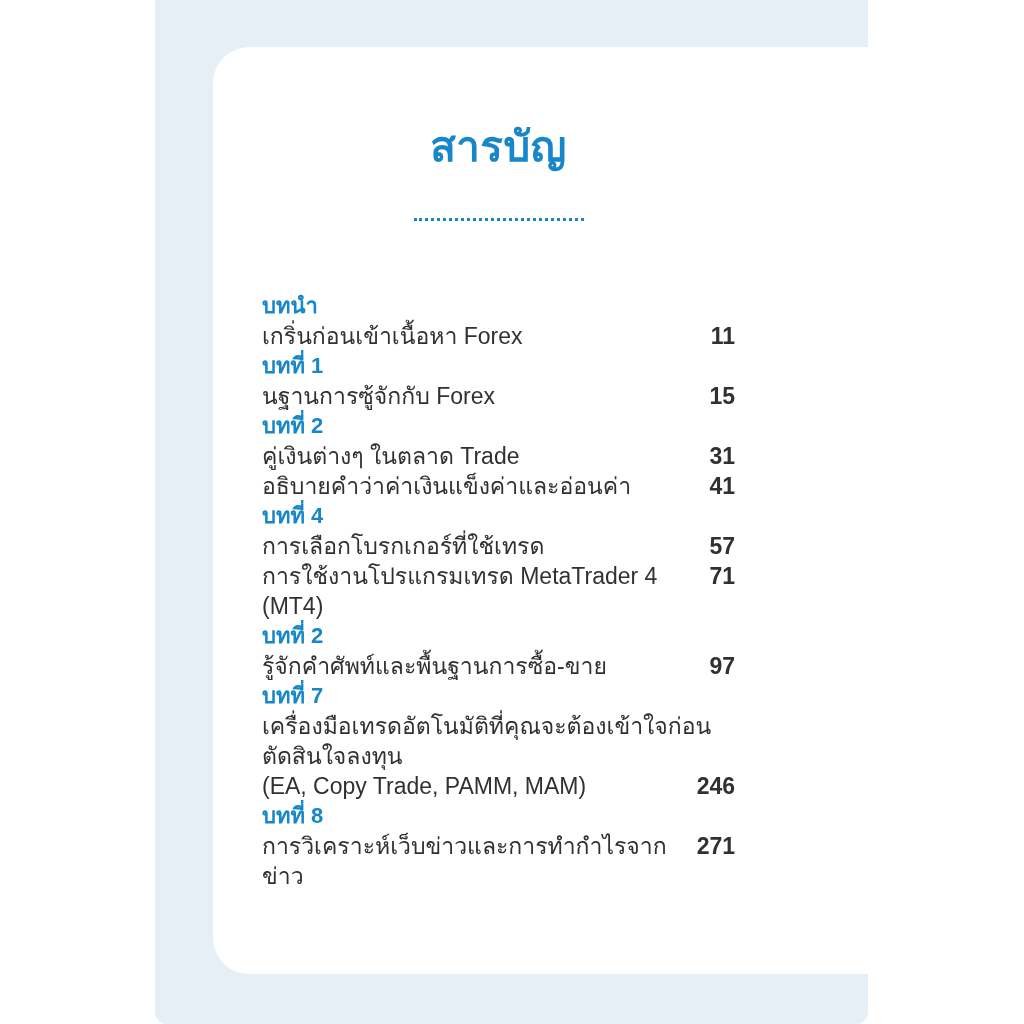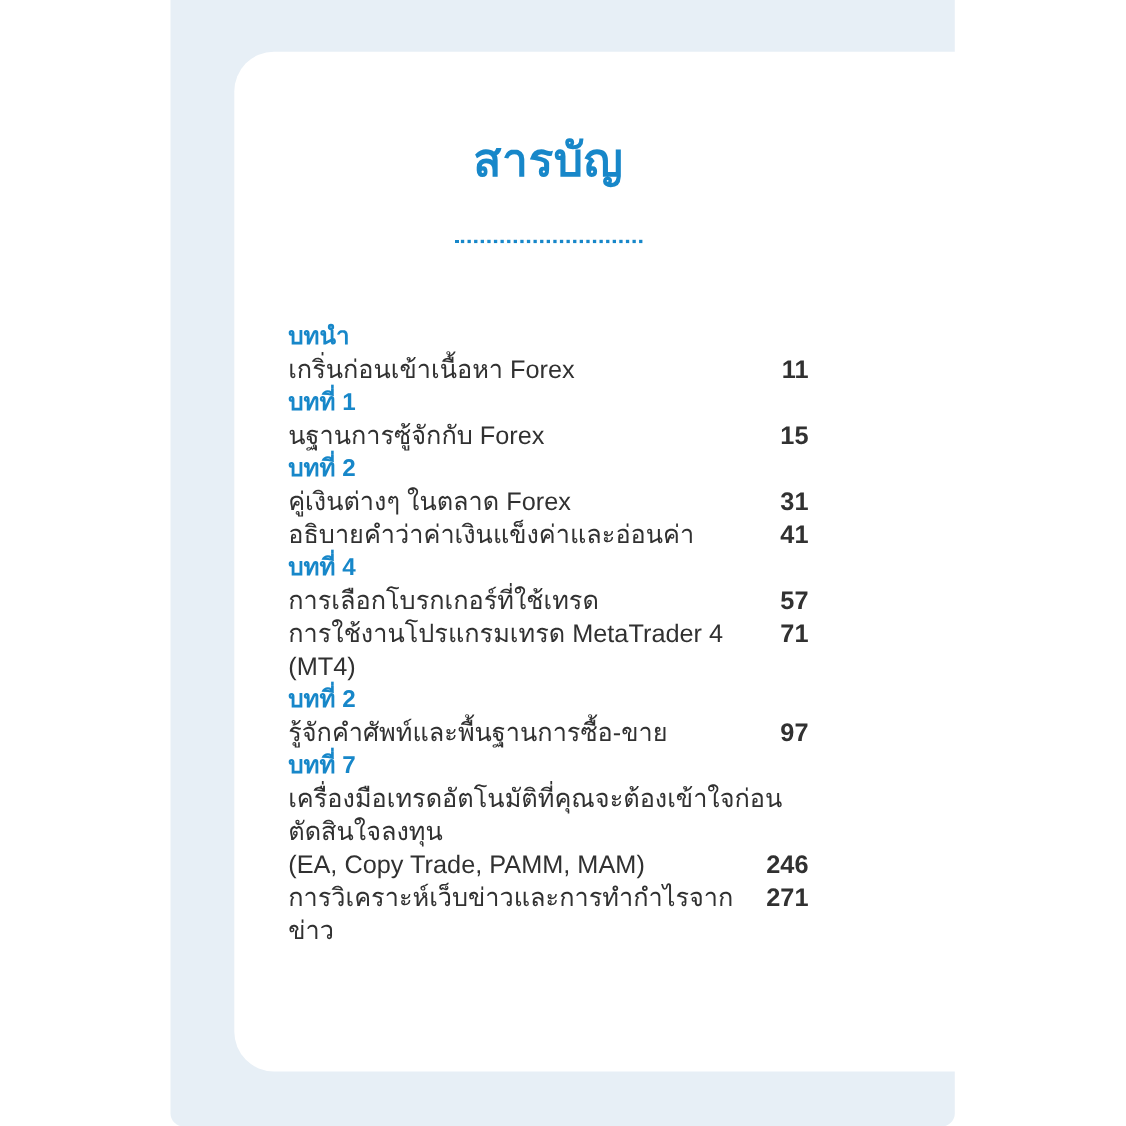--- a/index.html
+++ b/index.html
@@ -112,21 +112,21 @@
             <span class="toc-chapter">บทที่ 1</span>
           </div>
           <div class="toc-row">
             <span class="toc-entry-text">นฐานการซู้จักกับ Forex</span>
             <span class="toc-entry-page">15</span>
           </div>
           <div class="toc-row">
             <span class="toc-chapter">บทที่ 2</span>
           </div>
           <div class="toc-row">
-            <span class="toc-entry-text">คู่เงินต่างๆ ในตลาด Forex</span>
+            <span class="toc-entry-text">คู่เงินต่างๆ ในตลาด Trade</span>
             <span class="toc-entry-page">31</span>
           </div>
           <div class="toc-row">
             <span class="toc-entry-text">อธิบายคำว่าค่าเงินแข็งค่าและอ่อนค่า</span>
             <span class="toc-entry-page">41</span>
           </div>
           <div class="toc-row">
             <span class="toc-chapter">บทที่ 4</span>
           </div>
           <div class="toc-row">
@@ -149,19 +149,22 @@
           </div>
           <div class="toc-row">
             <span class="toc-entry-text">เครื่องมือเทรดอัตโนมัติที่คุณจะต้องเข้าใจก่อนตัดสินใจลงทุน</span>
             <span class="toc-entry-page"></span>
           </div>
           <div class="toc-row">
             <span class="toc-entry-text">(EA, Copy Trade, PAMM, MAM)</span>
             <span class="toc-entry-page">246</span>
           </div>
           <div class="toc-row">
+            <span class="toc-chapter">บทที่ 8</span>
+          </div>
+          <div class="toc-row">
             <span class="toc-entry-text">การวิเคราะห์เว็บข่าวและการทำกำไรจากข่าว</span>
             <span class="toc-entry-page">271</span>
           </div>
         </div>
     </div>
   </div>
 </div>
 
 </body></html>

